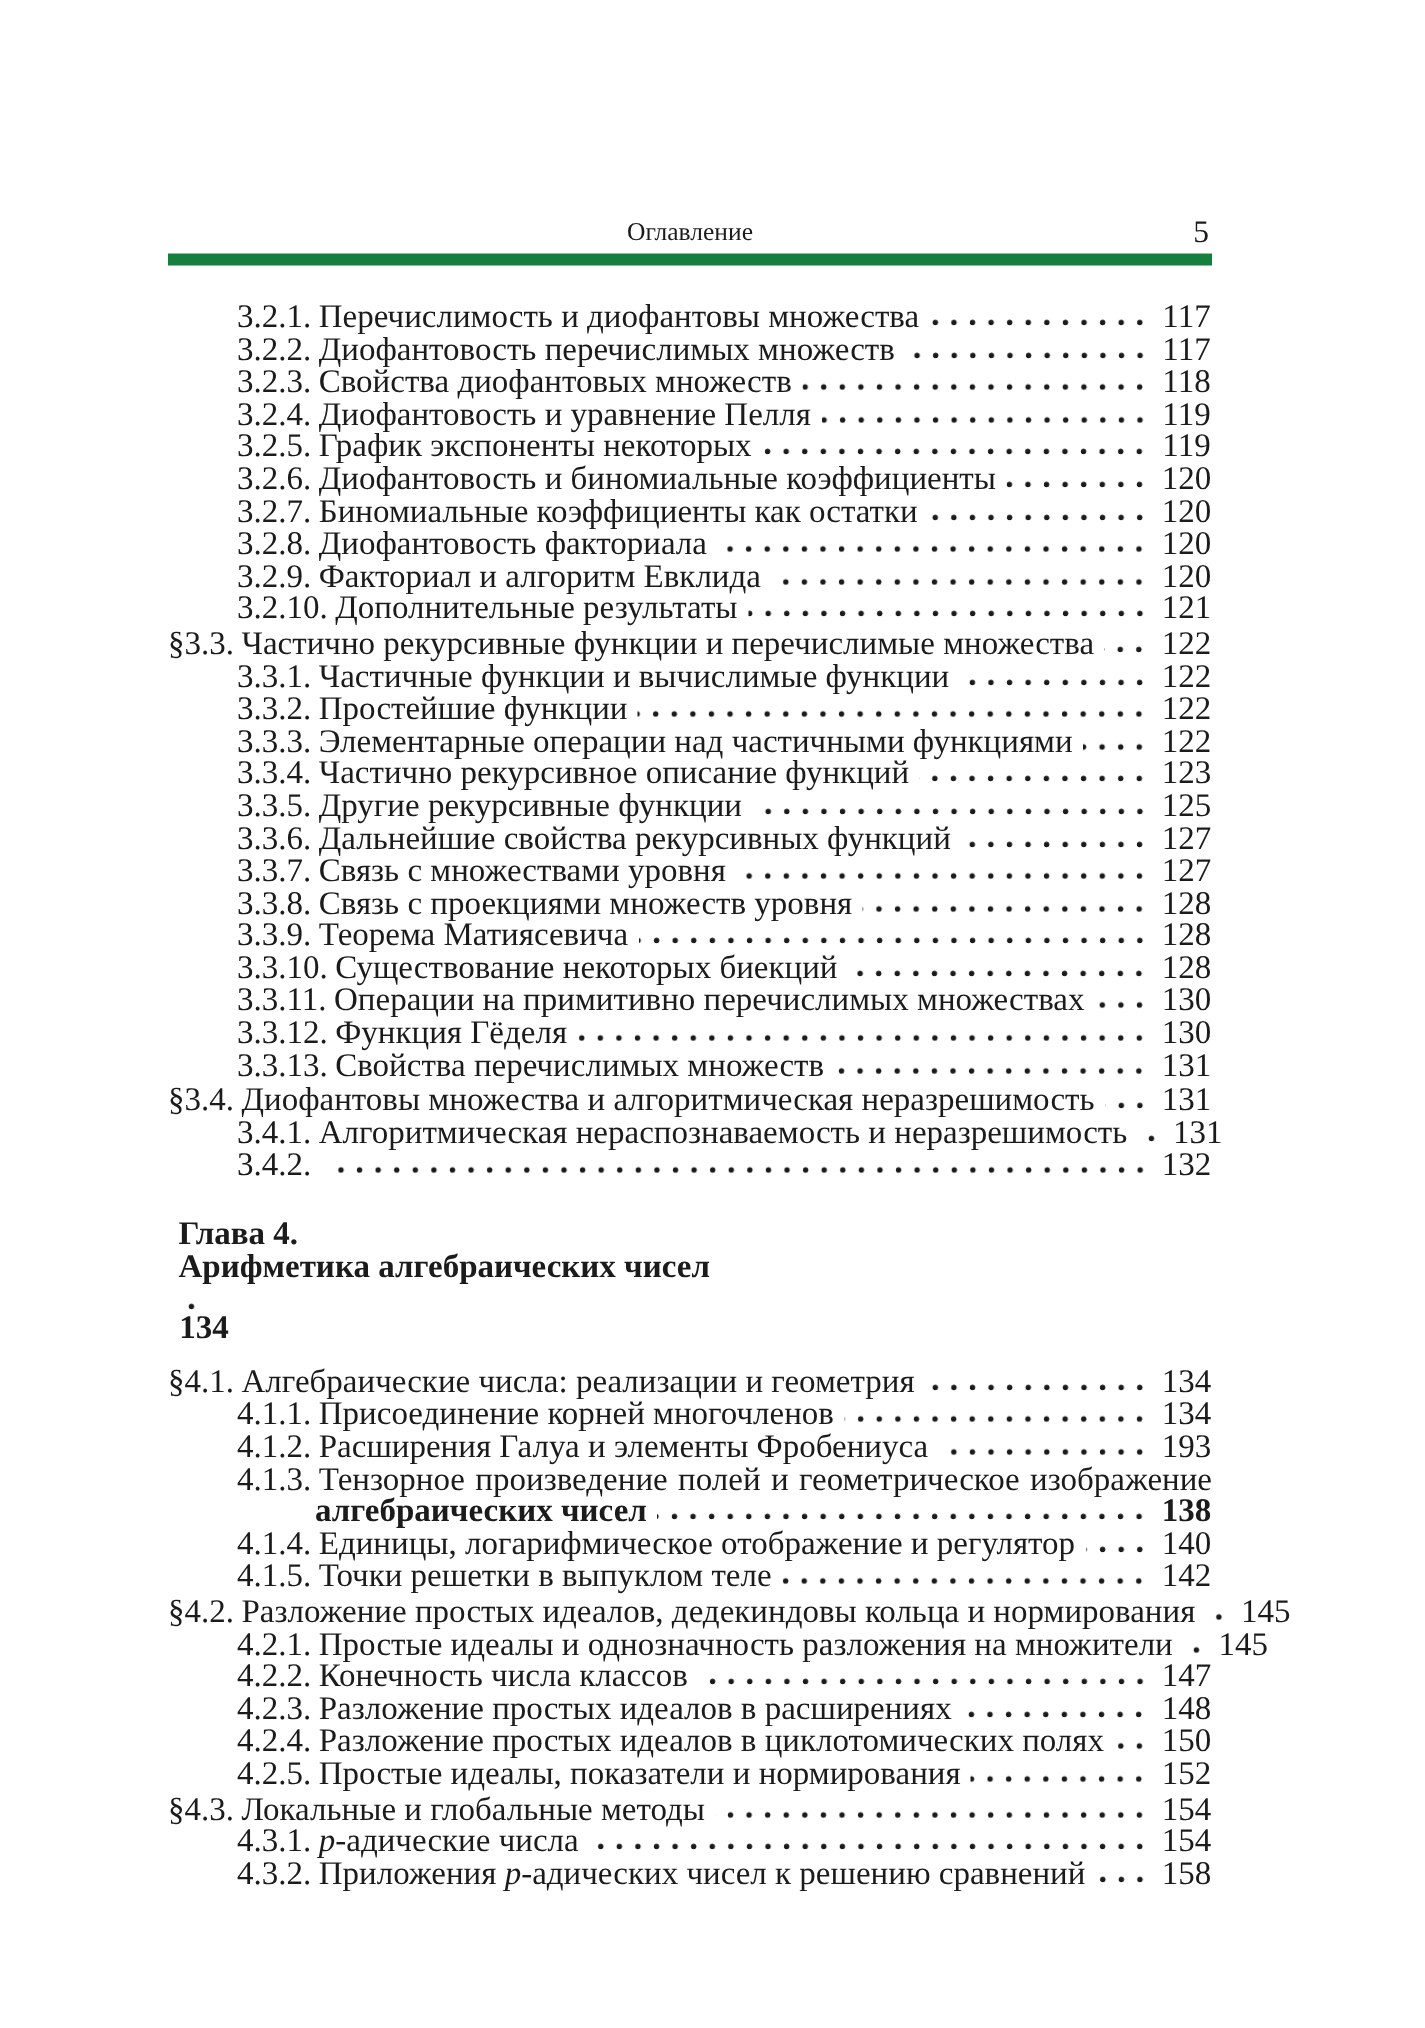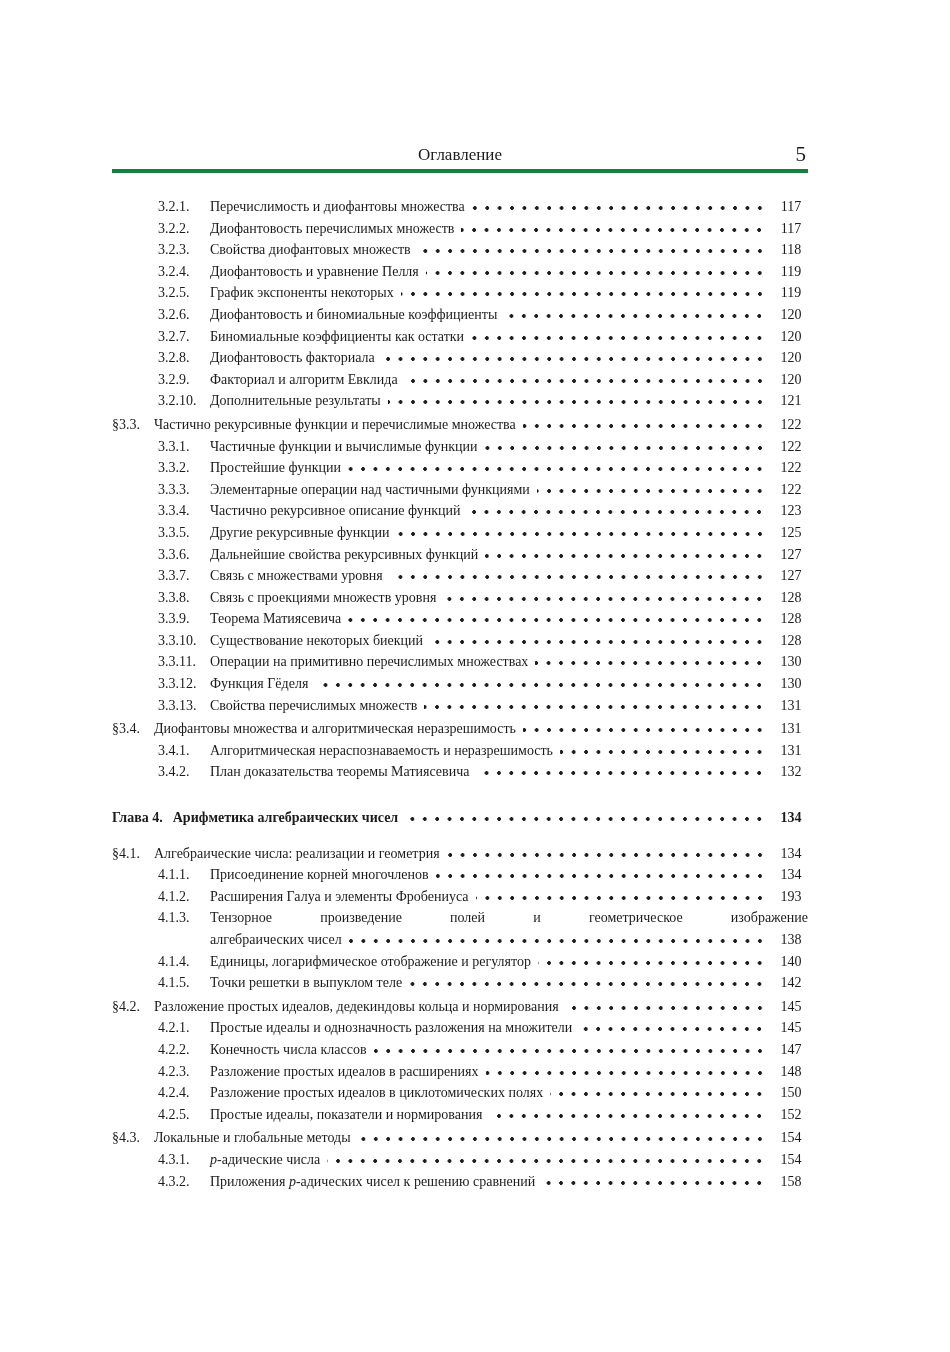--- a/index.html
+++ b/index.html
@@ -20,50 +20,50 @@
   }
   .content {
     position: absolute;
     left: 112px;
     top: 144px;
     width: 696px;
   }
   .header {
     position: relative;
     height: 25px;
-    border-bottom: 4px solid #15803d;
+    border-bottom: 8px solid #15803d;
   }
   .header-title {
     position: absolute;
     left: 50%;
     bottom: 4px;
     transform: translateX(-50%);
     font-size: 17px;
     white-space: nowrap;
   }
   .header-page-number {
     position: absolute;
     right: 2px;
     bottom: 2px;
     font-size: 21px;
   }
   .toc {
     margin-top: 23px;
-    font-size: 14px;
+    font-size: 22px;
     line-height: 21.6px;
   }
   .row {
     display: flex;
     align-items: baseline;
     white-space: nowrap;
   }
   .row.sub { padding-left: 46px; }
-  .row.cont { padding-left: 98px; }
+  .row.cont { padding-left: 98px; font-weight: bold; }
   .row.section { margin-top: 2px; }
-  .row.chapter { margin-top: 24px; margin-bottom: 14px; font-weight: bold; }
+  .row.chapter { margin-top: 24px; margin-bottom: 14px; font-weight: bold; flex-direction: column; }
   .num {
     flex: 0 0 auto;
     min-width: 52px;
     padding-right: 5px;
     box-sizing: border-box;
   }
   .row.section .num { min-width: 42px; padding-right: 5px; }
   .row.chapter .num { min-width: 0; padding-right: 10px; }
   .title { flex: 0 1 auto; }
   .pre-line {
@@ -251,21 +251,20 @@
           <span class="pagenum">131</span>
         </div>
         <div class="row sub">
           <span class="num">3.4.1.</span>
           <span class="title">Алгоритмическая нераспознаваемость и неразрешимость</span>
           <span class="leader"></span>
           <span class="pagenum">131</span>
         </div>
         <div class="row sub">
           <span class="num">3.4.2.</span>
-          <span class="title">План доказательства теоремы Матиясевича</span>
           <span class="leader"></span>
           <span class="pagenum">132</span>
         </div>
         <div class="row chapter">
           <span class="num">Глава 4.</span>
           <span class="title">Арифметика алгебраических чисел</span>
           <span class="leader"></span>
           <span class="pagenum">134</span>
         </div>
         <div class="row section">

